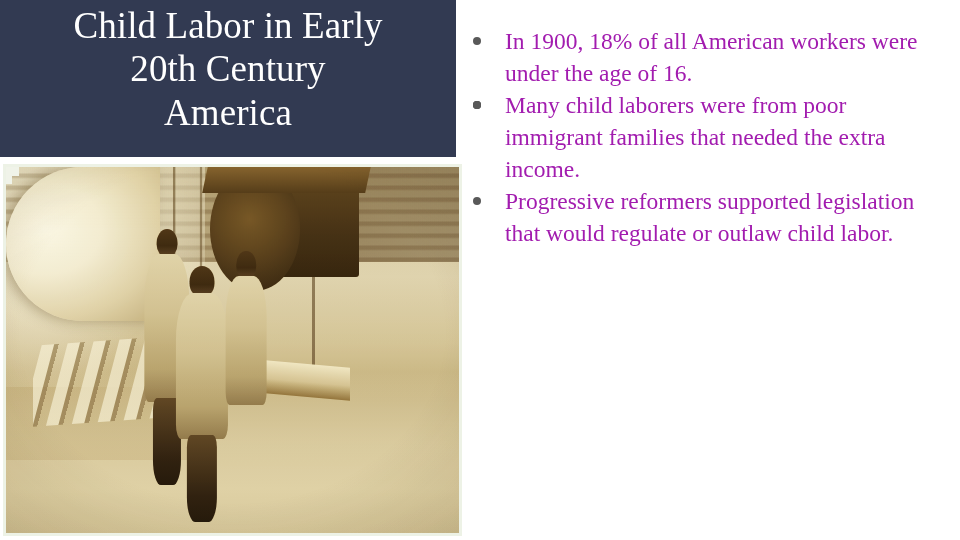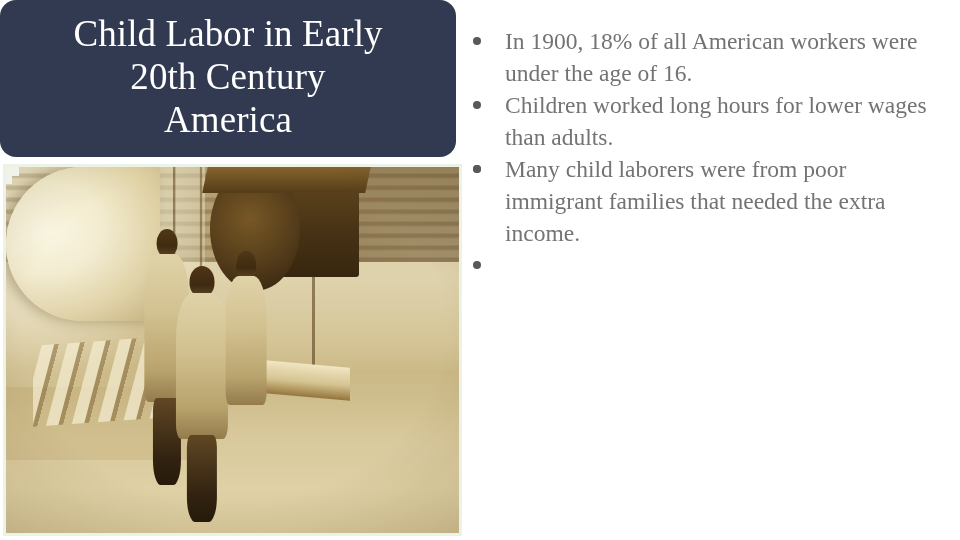--- a/index.html
+++ b/index.html
@@ -18,25 +18,24 @@
 
   
   #title-block {
     position: absolute;
     left: 0;
     top: 0;
     width: 456px;
     height: 157px;
     background: #323a52;
     display: flex;
-    align-items: center;
+    align-items: flex-start;
     justify-content: center;
     box-sizing: border-box;
     padding: 4px 18px 8px 18px;
-    border-radius: 16px;
   }
   #title-text {
     color: #ffffff;
     font-family: "Liberation Serif", "DejaVu Serif", serif;
     font-size: 37px;
     line-height: 1.17;
     text-align: center;
     letter-spacing: 0.1px;
     font-weight: 400;
     white-space: pre-line;
@@ -258,21 +257,21 @@
     width: 480px;
   }
   ul.bullets {
     margin: 0;
     padding: 0;
     list-style: none;
   }
   ul.bullets > li {
     position: relative;
     padding-left: 37px;
-    color: #737373;
+    color: #a21caf;
     font-family: "Liberation Serif", "DejaVu Serif", serif;
     font-size: 23.5px;
     line-height: 32px;
     text-align: left;
   }
   ul.bullets > li .dot {
     position: absolute;
     left: 5px;
     top: 12px;
     width: 8px;
@@ -331,28 +330,28 @@
   </div>
 
   <div id="body-text">
     <ul class="bullets">
       <li>
         <span class="dot"></span>
         <span>In 1900, 18% of all American workers were under the age of 16.</span>
       </li>
       <li>
         <span class="dot"></span>
-        <span>Children worked long hours for lower wages than adults.</span>
       </li>
       <li>
         <span class="dot"></span>
       </li>
       <li>
         <span class="dot"></span>
         <span>Many child laborers were from poor immigrant families that needed the extra income.</span>
       </li>
       <li>
         <span class="dot"></span>
+        <span>Progressive reformers supported legislation that would regulate or outlaw child labor.</span>
       </li>
     </ul>
   </div>
 
 </div>
 
 </body></html>

